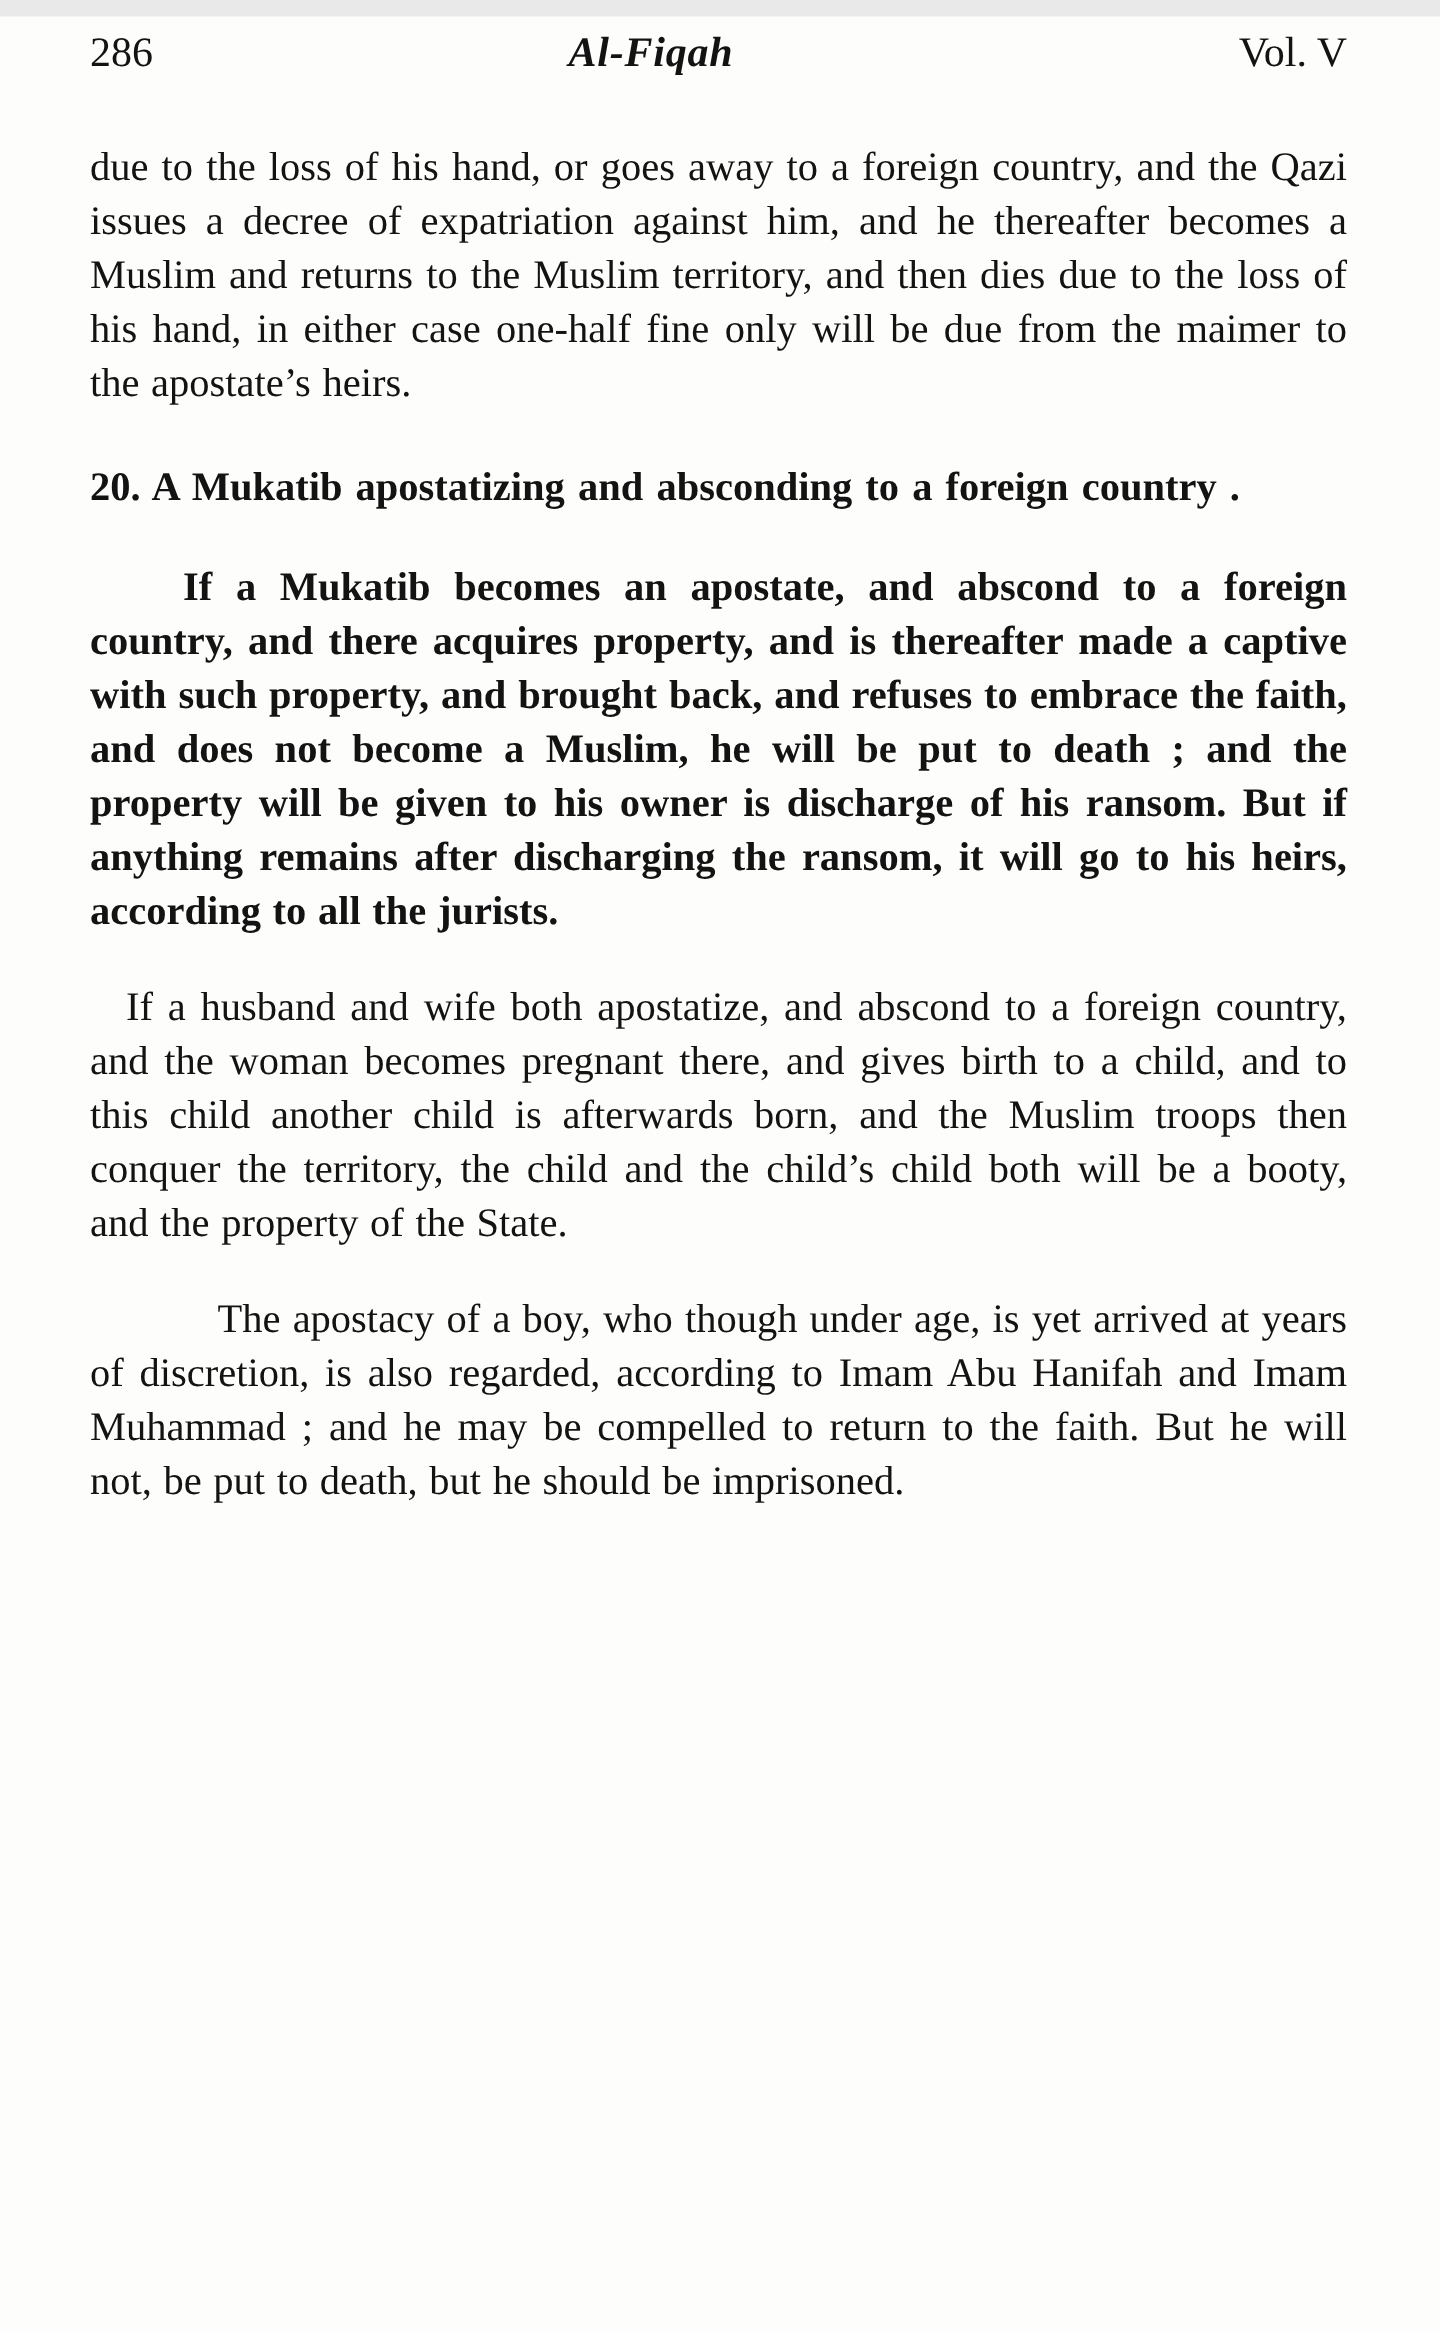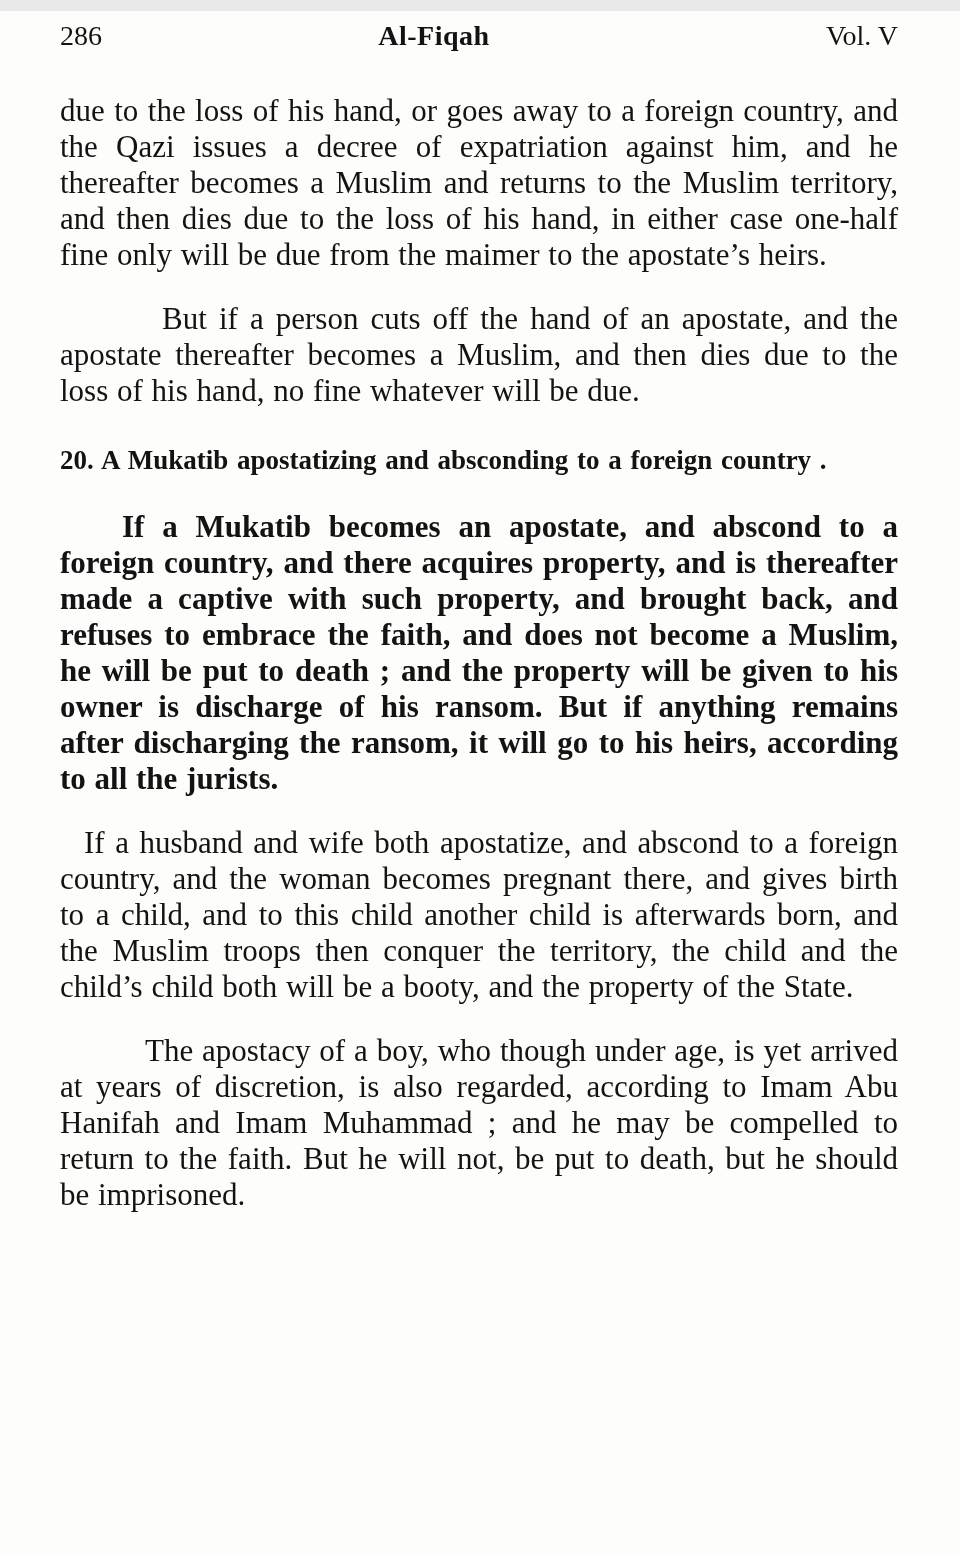--- a/index.html
+++ b/index.html
@@ -25,26 +25,27 @@
     align-items: baseline;
     font-size: 28px;
     line-height: 34px;
     margin-bottom: 40px;
   }
   .page-header .page-number,
   .page-header .volume {
     font-weight: normal;
   }
   .page-header .book-title {
+    font-style: italic;
     font-weight: bold;
     letter-spacing: 0.5px;
     transform: translateX(-30px);
   }
   .para {
-    font-size: 31px;
+    font-size: 27px;
     line-height: 36px;
     text-align: justify;
     margin: 0 0 28px 0;
     word-spacing: 1px;
   }
   .heading {
     font-size: 27px;
     line-height: 38px;
     font-weight: bold;
     text-align: justify;
@@ -63,21 +64,20 @@
 <div class="page">
 
   <header class="page-header">
     <span class="page-number">286</span>
     <span class="book-title">Al-Fiqah</span>
     <span class="volume">Vol. V</span>
   </header>
 
   <p class="para ind-none">due to the loss of his hand, or goes away to a foreign country, and the Qazi issues a decree of expatriation against him, and he thereafter becomes a Muslim and returns to the Muslim territory, and then dies due to the loss of his hand, in either case one-half fine only will be due from the maimer to the apostate’s heirs.</p>
 
-  <p class="para ind-lg">But if a person cuts off the hand of an apostate, and the apostate thereafter becomes a Muslim, and then dies due to the loss of his hand, no fine whatever will be due.</p>
 
   <h2 class="heading ind-none">20.  A  Mukatib  apostatizing  and  absconding  to  a  foreign country .</h2>
 
   <p class="para ind-md">If a Mukatib becomes an apostate, and abscond to a foreign country, and there acquires property, and is thereafter made a captive with such property, and brought back, and refuses to embrace the faith, and does not become a Muslim, he will be put to death ; and the property will be given to his owner is discharge of his ransom. But if anything remains after discharging the ransom, it will go to his heirs, according to all the jurists.</p>
 
 
   <p class="para ind-sm">If a husband and wife both apostatize, and abscond to a foreign country, and the woman becomes pregnant there, and gives birth to a child, and to this child another child is afterwards born, and the Muslim troops then conquer the territory, the child and the child’s child both will be a booty, and the property of the State.</p>
 
 
   <p class="para ind-xl">The apostacy of a boy, who though under age, is yet arrived at years of discretion, is also regarded, according to Imam Abu Hanifah and Imam Muhammad ; and he may be compelled to return to the faith. But he will not, be put to death, but he should be imprisoned.</p>

